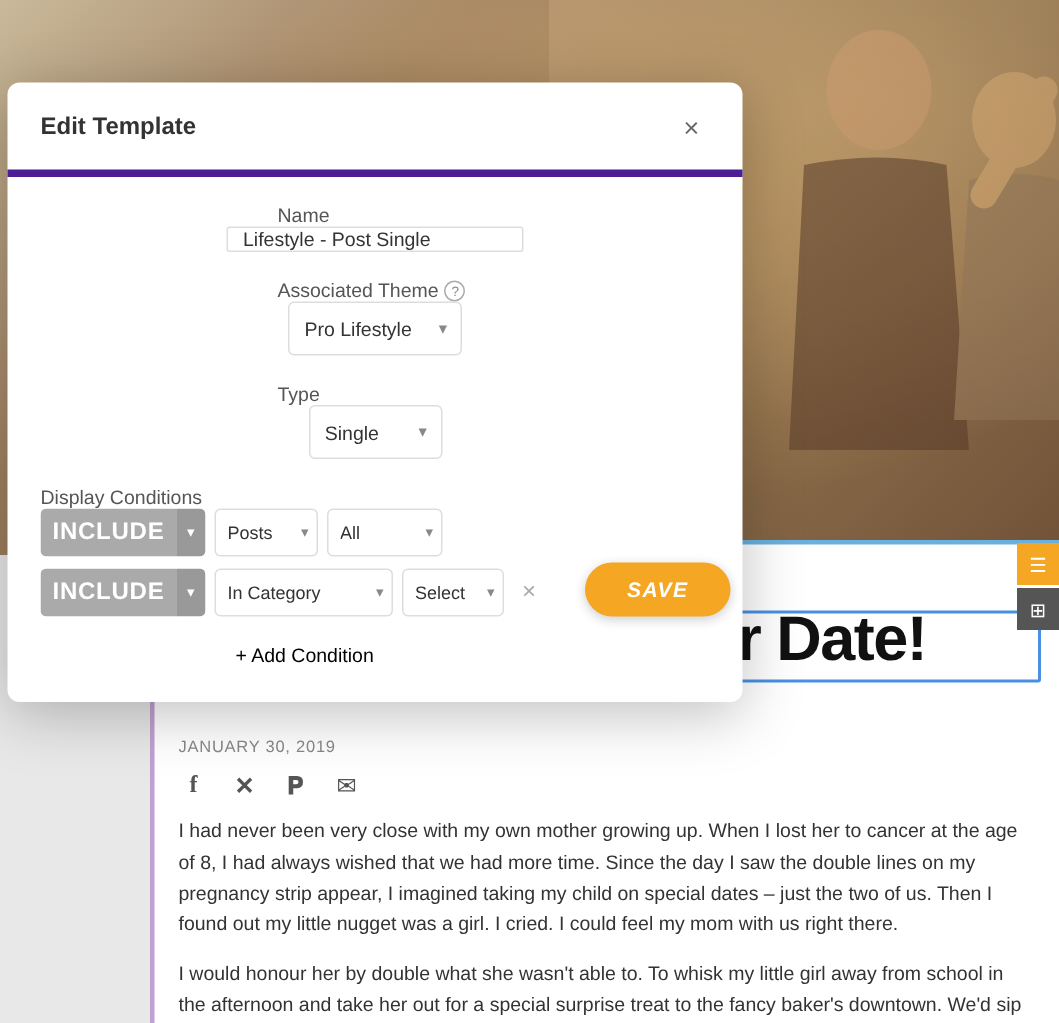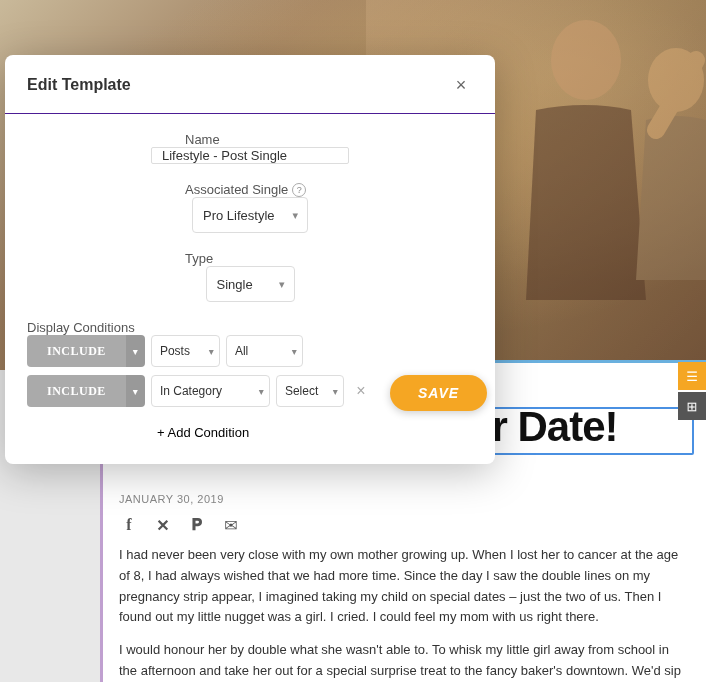--- a/index.html
+++ b/index.html
@@ -38,21 +38,21 @@
       border-radius: 8px;
       box-shadow: 0 8px 40px rgba(0,0,0,0.25);
       z-index: 10;
     }
 
     .modal-header {
       display: flex;
       align-items: center;
       justify-content: space-between;
       padding: 18px 22px 16px;
-      border-bottom: 1px solid #4c1d95;
+      border-bottom: 5px solid #4c1d95;
     }
 
     .modal-title {
       font-size: 16px;
       font-weight: 600;
       color: #333;
     }
 
     .close-btn {
       width: 24px;
@@ -165,28 +165,27 @@
       align-items: center;
       gap: 0;
       border-radius: 4px;
       overflow: hidden;
       height: 32px;
     }
 
     .include-label {
       background: #aaa;
       color: #fff;
-      font-size: 12px;
+      font-size: 16px;
       font-weight: 600;
-      padding: 0 20px;
+      padding: 0 8px;
       height: 100%;
       display: flex;
       align-items: center;
       letter-spacing: 0.5px;
-      font-family: Liberation Serif, serif;
     }
 
     .include-chevron {
       background: #999;
       color: #fff;
       font-size: 10px;
       padding: 0 7px;
       height: 100%;
       display: flex;
       align-items: center;
@@ -400,21 +399,21 @@
   </div>
   <div class="modal-body">
 
     <div class="form-row">
       <div class="form-label">Name</div>
       <input class="form-input" type="text" value="Lifestyle - Post Single" style="">
     </div>
 
     <div class="form-row">
       <div class="form-label">
-        <span>Associated Single</span>
+        <span>Associated Theme</span>
         <span class="help-icon">?</span>
       </div>
       <div class="form-select-wrapper">
         <select class="form-select">
           <option>Pro Lifestyle</option>
           <option>Default</option>
         </select>
         <span class="select-chevron">▾</span>
       </div>
     </div>

